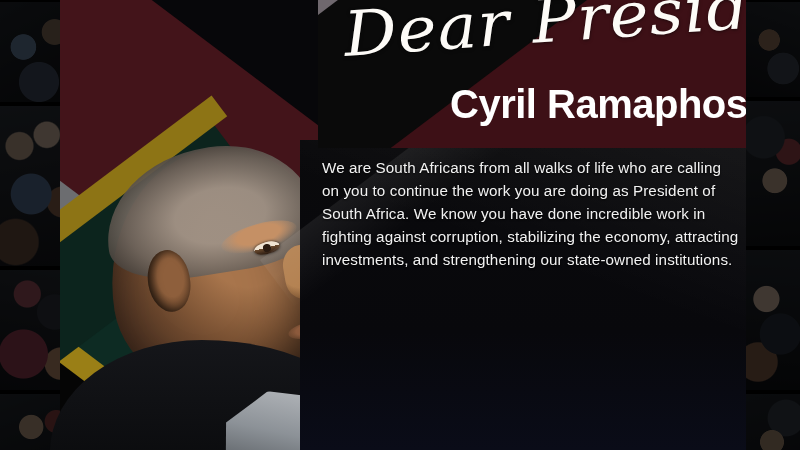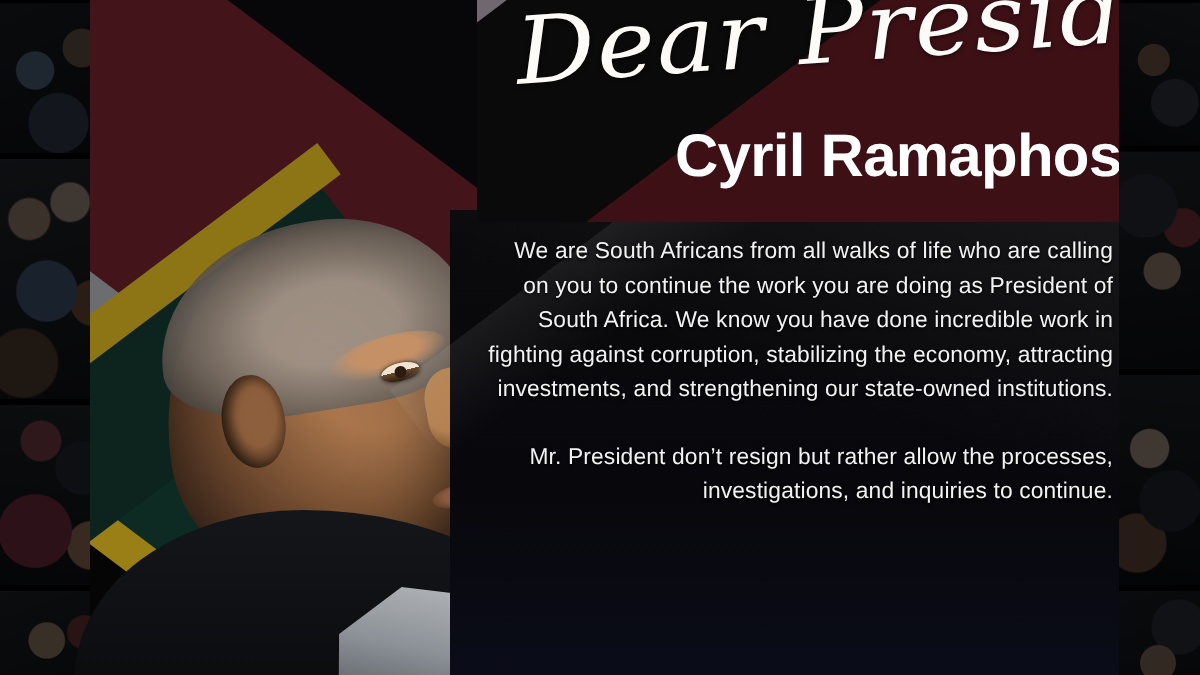--- a/index.html
+++ b/index.html
@@ -321,21 +321,21 @@
     letter-spacing: -0.5px;
     white-space: nowrap;
   }
 
   
   .copy {
     position: absolute;
     left: 322px;
     top: 156px;
     width: 420px;
-    text-align: right;
+    text-align: left;
     color: #f2f2f2;
     font-size: 15.2px;
     line-height: 23px;
     font-weight: 400;
     letter-spacing: .1px;
     text-shadow: 0 1px 2px rgba(0,0,0,.85);
   }
   .copy p { margin: 0; }
   .copy p + p { margin-top: 22px; }
   .para-3 { margin-top: 24px; }
@@ -387,16 +387,15 @@
 
   <div class="banner">
     <div class="banner-diag"></div>
     <div class="banner-diag2"></div>
     <div class="script-title">Dear President</div>
     <div class="name-title">Cyril Ramaphosa</div>
   </div>
 
   <div class="copy">
     <p class="para-1">We are South Africans from all walks of life who are calling on you to continue the work you are doing as President of South Africa. We know you have done incredible work in fighting against corruption, stabilizing the economy, attracting investments, and strengthening our state-owned institutions.</p>
-    <p class="para-2">Mr. President don’t resign but rather allow the processes, investigations, and inquiries to continue.</p>
   </div>
 
 </div>
 
 </body></html>

